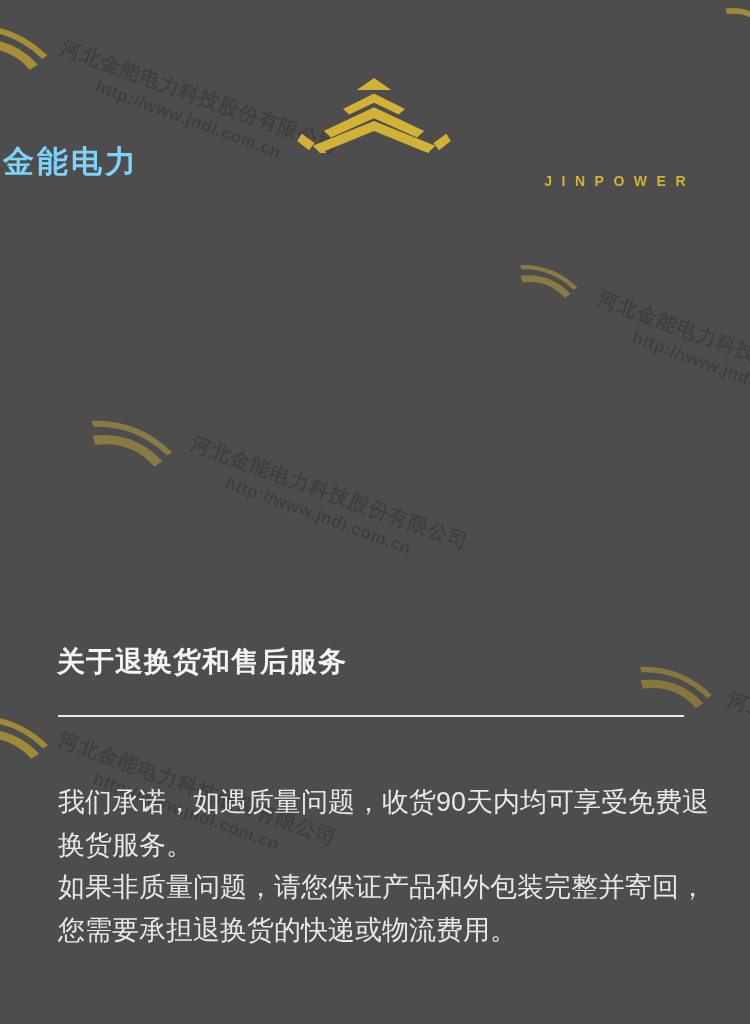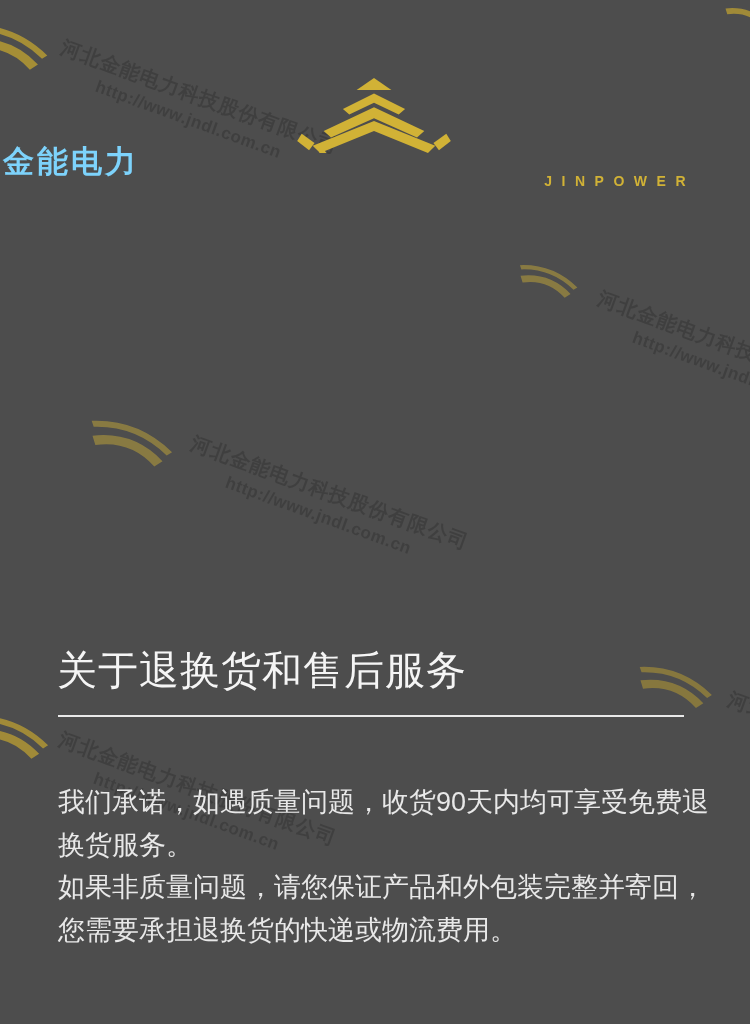--- a/index.html
+++ b/index.html
@@ -21,21 +21,21 @@
   .logo-roof{position:absolute;left:293px;top:78px;width:162px;height:75px;}
   .logo-title{position:absolute;left:0;top:141px;width:646px;text-align:left;
     font-size:31px;font-weight:700;letter-spacing:3px;text-indent:3px;color:#7dd3fc;}
   .logo-sub{position:absolute;left:9px;top:173px;width:686px;text-align:right;
     font-size:14px;font-weight:600;letter-spacing:9.5px;text-indent:9.5px;color:#d1b236;}
 
   .intro{position:absolute;left:102px;top:219px;width:580px;
     font-size:27px;line-height:42.5px;color:#e8e8e8;white-space:pre-line;}
 
   .section-title{position:absolute;left:57px;top:643px;margin:0;
-    font-size:40px;font-weight:400;letter-spacing:1px;color:#f5f5f5;}
+    font-size:28px;font-weight:700;letter-spacing:1px;color:#f5f5f5;}
 
   .rule{position:absolute;left:58px;top:715px;width:626px;height:2px;background:#e9e9e9;}
 
   .policy{position:absolute;left:58px;top:781px;width:660px;
     font-size:27px;line-height:42.5px;color:#e8e8e8;white-space:pre-line;}
 </style>
 </head>
 <body>
 
 <div class="canvas">

